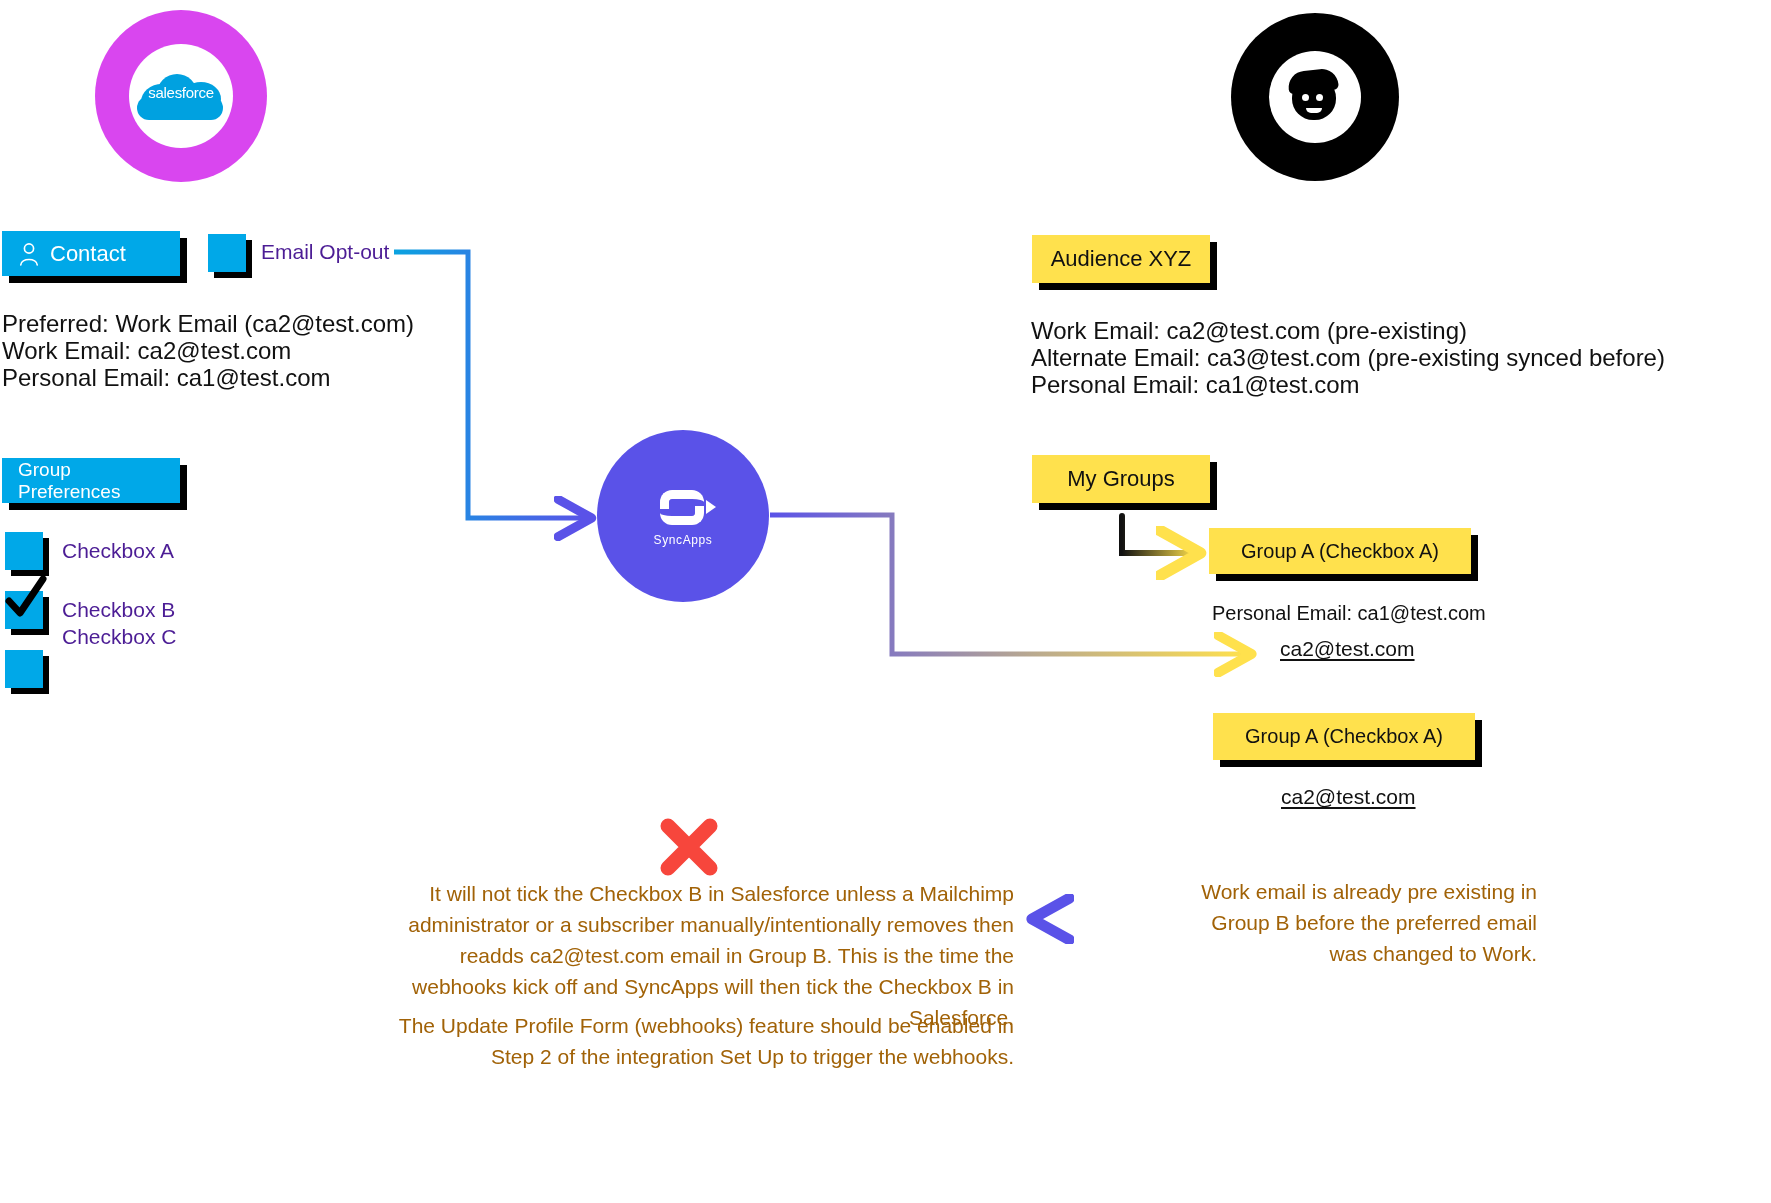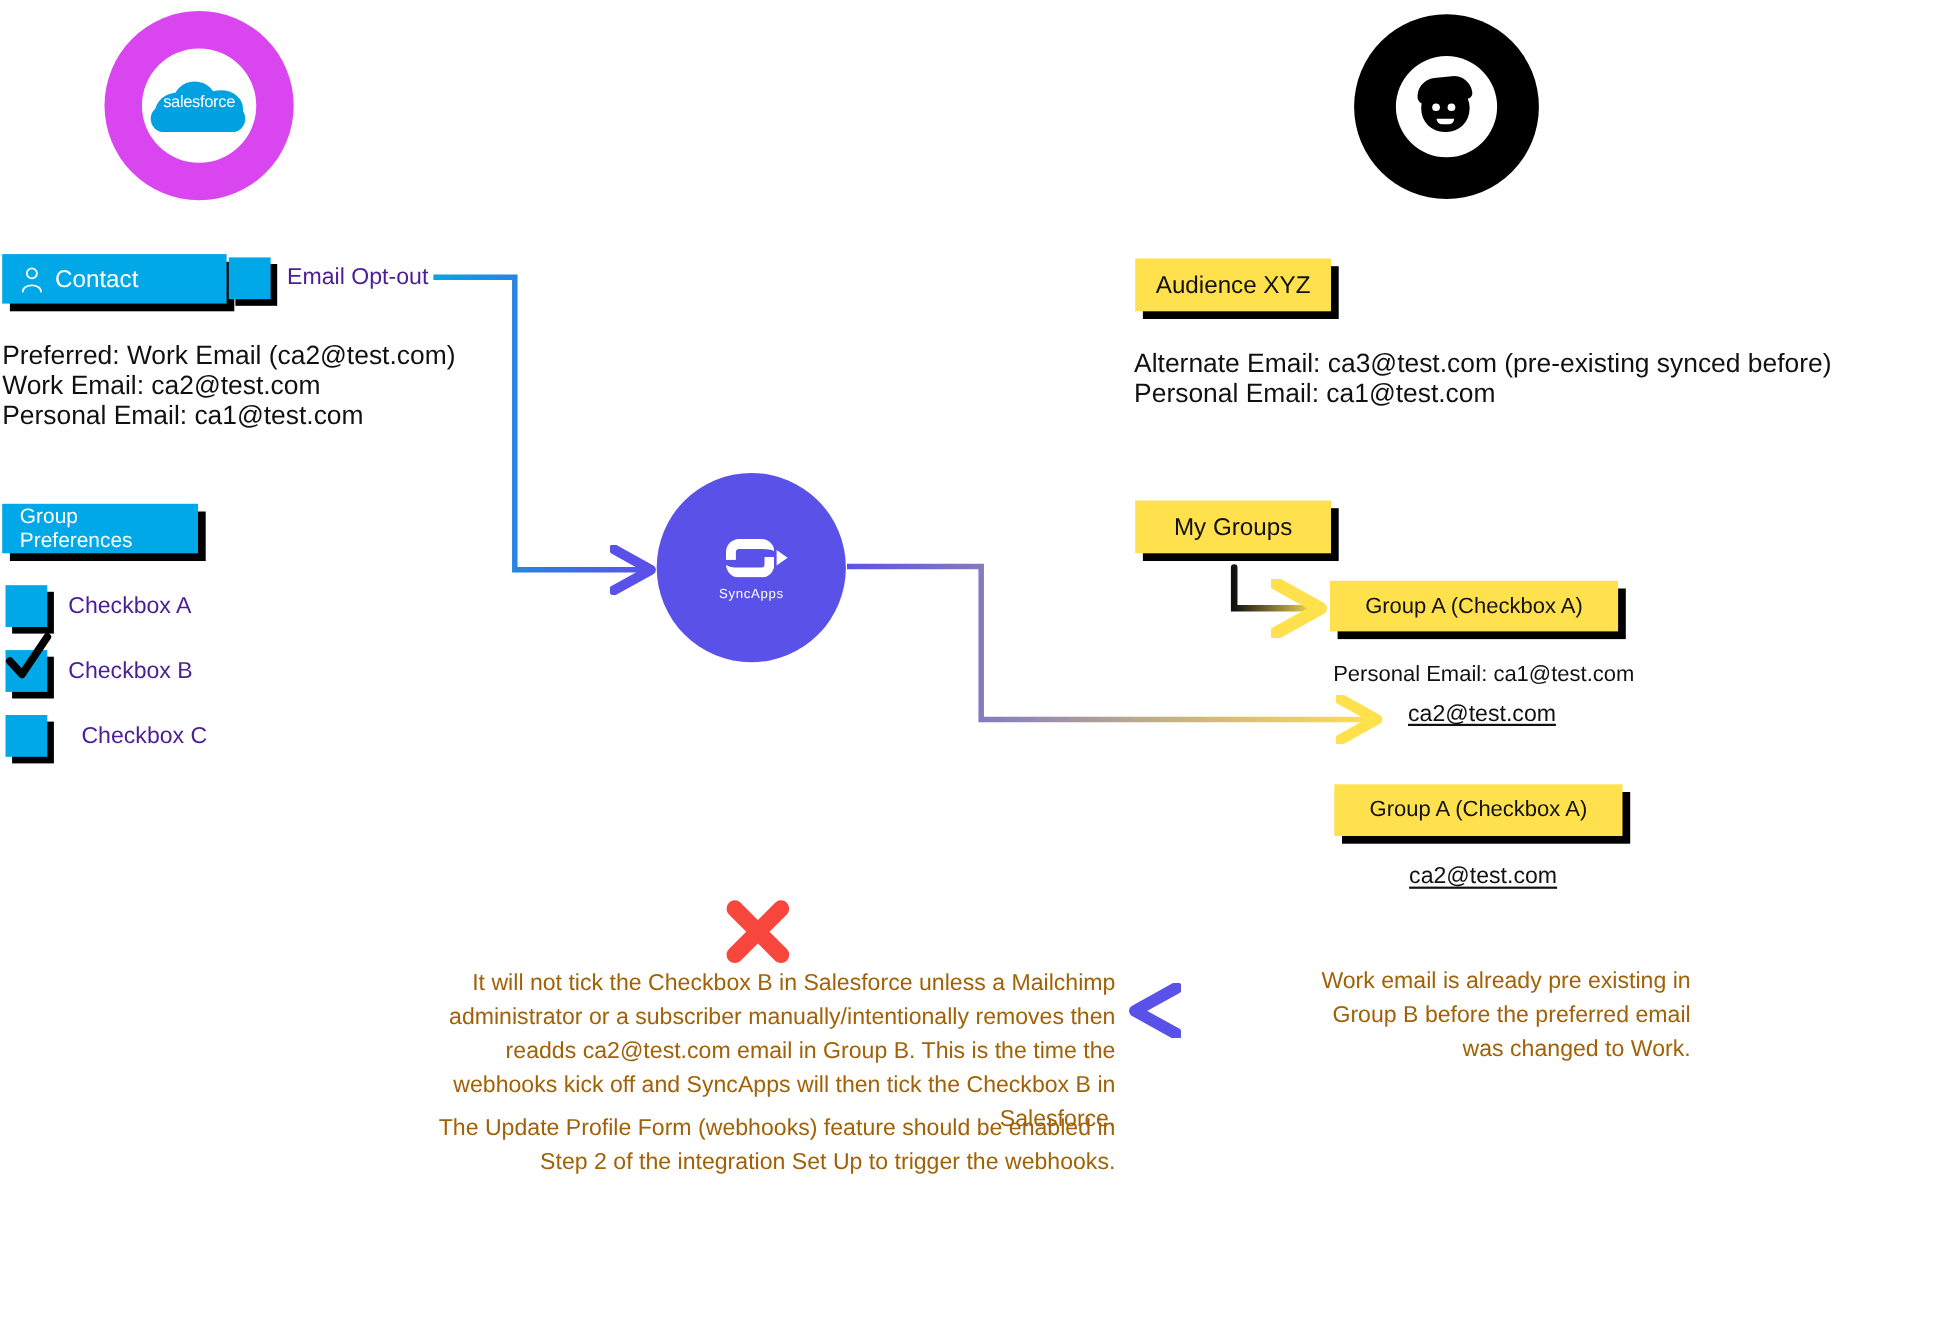--- a/index.html
+++ b/index.html
@@ -54,21 +54,21 @@
   
   .chip{
     position:absolute;display:flex;align-items:center;
     box-shadow:7px 7px 0 #000;
     font-size:22px;font-weight:400;
     padding:0 16px;box-sizing:border-box;
   }
   .chip.blue{background:#00a8e8;color:#ffffff;}
   .chip.yellow{background:#ffe14d;color:#111111;justify-content:center;}
 
-  #contact-chip{left:2px;top:231px;width:204px;height:45px;gap:10px;}
+  #contact-chip{left:2px;top:231px;width:178px;height:45px;gap:10px;}
   #group-pref-chip{left:2px;top:458px;width:178px;height:45px;font-size:19px;}
   #audience-chip{left:1032px;top:235px;width:178px;height:48px;}
   #mygroups-chip{left:1032px;top:455px;width:178px;height:48px;}
   #group-a-chip-1{left:1209px;top:528px;width:262px;height:46px;font-size:20px;}
   #group-a-chip-2{left:1213px;top:713px;width:262px;height:47px;font-size:20px;}
 
   .user-icon{width:22px;height:24px;flex:0 0 auto;}
 
   
   .cbox{
@@ -84,21 +84,21 @@
   }
 
   #optout-box{left:208px;top:234px;width:38px;height:38px;}
   #optout-label{left:261px;top:240px;}
 
   #cbA-box{left:5px;top:532px;}
   #cbA-label{left:62px;top:539px;}
   #cbB-box{left:5px;top:591px;}
   #cbB-label{left:62px;top:598px;}
   #cbC-box{left:5px;top:650px;}
-  #cbC-label{left:62px;top:657px;margin-left:12px;}
+  #cbC-label{left:62px;top:625px;}
 
   
   .txt{position:absolute;font-size:24px;line-height:27px;color:#111;white-space:nowrap;}
   #sf-email-list{left:2px;top:310px;}
   #mc-email-list{left:1031px;top:317px;}
   #personal-email-right{left:1212px;top:600px;font-size:20px;}
   .emaillink{
     position:absolute;font-size:21px;color:#111;text-decoration:underline;
     text-underline-offset:3px;white-space:nowrap;
   }
@@ -256,20 +256,21 @@
       <span class="sa-arrow"></span>
     </div>
     <div class="sa-name">SyncApps</div>
   </div>
 
   <div class="chip yellow" id="audience-chip">
     <span>Audience XYZ</span>
   </div>
 
   <div class="txt" id="mc-email-list">
+    <div>Work Email: ca2@test.com (pre-existing)</div>
     <div>Alternate Email: ca3@test.com (pre-existing synced before)</div>
     <div>Personal Email: ca1@test.com</div>
   </div>
 
   <div class="chip yellow" id="mygroups-chip">
     <span>My Groups</span>
   </div>
 
   <div class="chip yellow" id="group-a-chip-1">
     <span>Group A (Checkbox A)</span>

